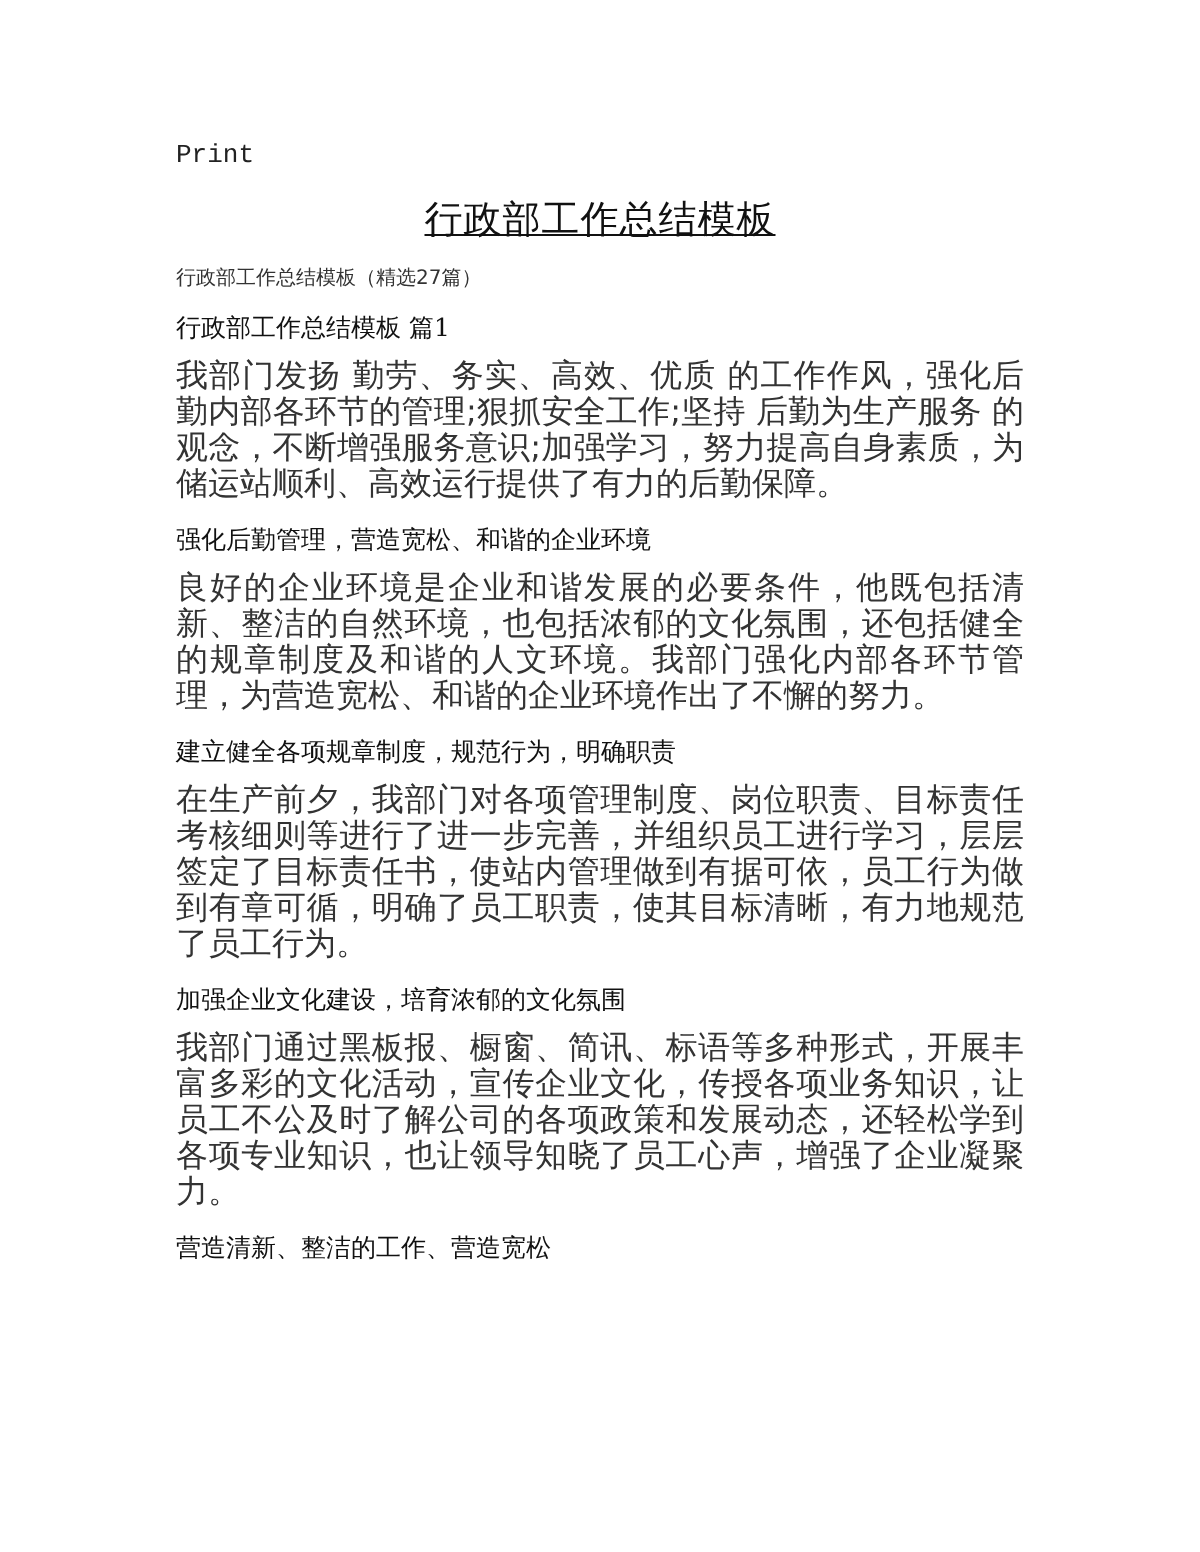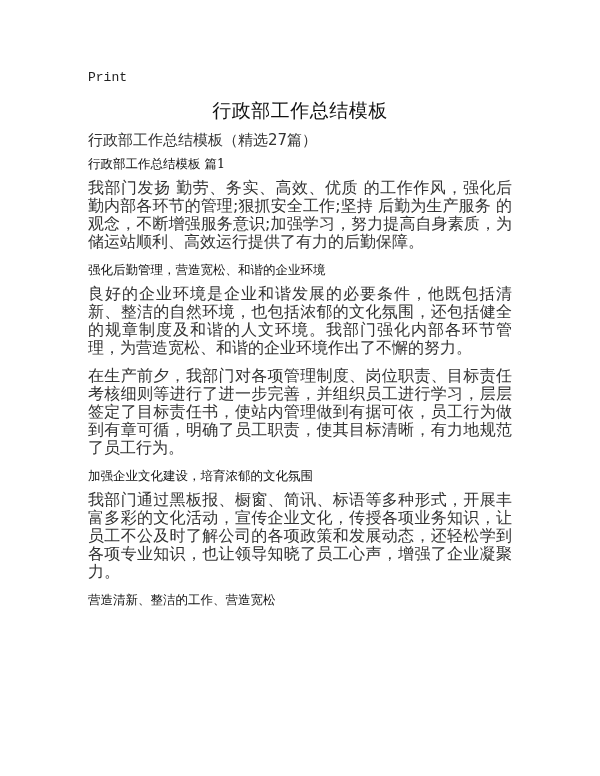--- a/index.html
+++ b/index.html
@@ -35,29 +35,30 @@
       top: 98px;
       left: 0;
       width: 424px;
       text-align: center;
       font-size: 19px;
       line-height: 24px;
       font-weight: normal;
       color: #111;
       margin: 0;
       letter-spacing: 0.5px;
+      text-decoration: underline;
     }
     .content {
       position: absolute;
       top: 131px;
       left: 0;
       width: 424px;
     }
     .subtitle {
-      font-size: 15px;
+      font-size: 10px;
       line-height: 18px;
       color: #333;
       margin: 0 0 6px 0;
     }
     .section-heading {
       font-family: "DejaVu Serif", "Liberation Serif", serif;
       font-weight: normal;
       font-size: 12.5px;
       line-height: 18px;
       color: #111;
@@ -82,20 +83,21 @@
 
   <div class="content">
     <p class="subtitle">行政部工作总结模板（精选27篇）</p>
 
     <h2 class="section-heading">行政部工作总结模板 篇1</h2>
     <p class="paragraph">我部门发扬 勤劳、务实、高效、优质 的工作作风，强化后勤内部各环节的管理;狠抓安全工作;坚持 后勤为生产服务 的观念，不断增强服务意识;加强学习，努力提高自身素质，为储运站顺利、高效运行提供了有力的后勤保障。</p>
 
     <h2 class="section-heading">强化后勤管理，营造宽松、和谐的企业环境</h2>
     <p class="paragraph">良好的企业环境是企业和谐发展的必要条件，他既包括清新、整洁的自然环境，也包括浓郁的文化氛围，还包括健全的规章制度及和谐的人文环境。我部门强化内部各环节管理，为营造宽松、和谐的企业环境作出了不懈的努力。</p>
 
+    <h2 class="section-heading">建立健全各项规章制度，规范行为，明确职责</h2>
     <p class="paragraph">在生产前夕，我部门对各项管理制度、岗位职责、目标责任考核细则等进行了进一步完善，并组织员工进行学习，层层签定了目标责任书，使站内管理做到有据可依，员工行为做到有章可循，明确了员工职责，使其目标清晰，有力地规范了员工行为。</p>
 
     <h2 class="section-heading">加强企业文化建设，培育浓郁的文化氛围</h2>
     <p class="paragraph">我部门通过黑板报、橱窗、简讯、标语等多种形式，开展丰富多彩的文化活动，宣传企业文化，传授各项业务知识，让员工不公及时了解公司的各项政策和发展动态，还轻松学到各项专业知识，也让领导知晓了员工心声，增强了企业凝聚力。</p>
 
 
     <h2 class="section-heading">营造清新、整洁的工作、营造宽松</h2>
   </div>
 </div>
 

